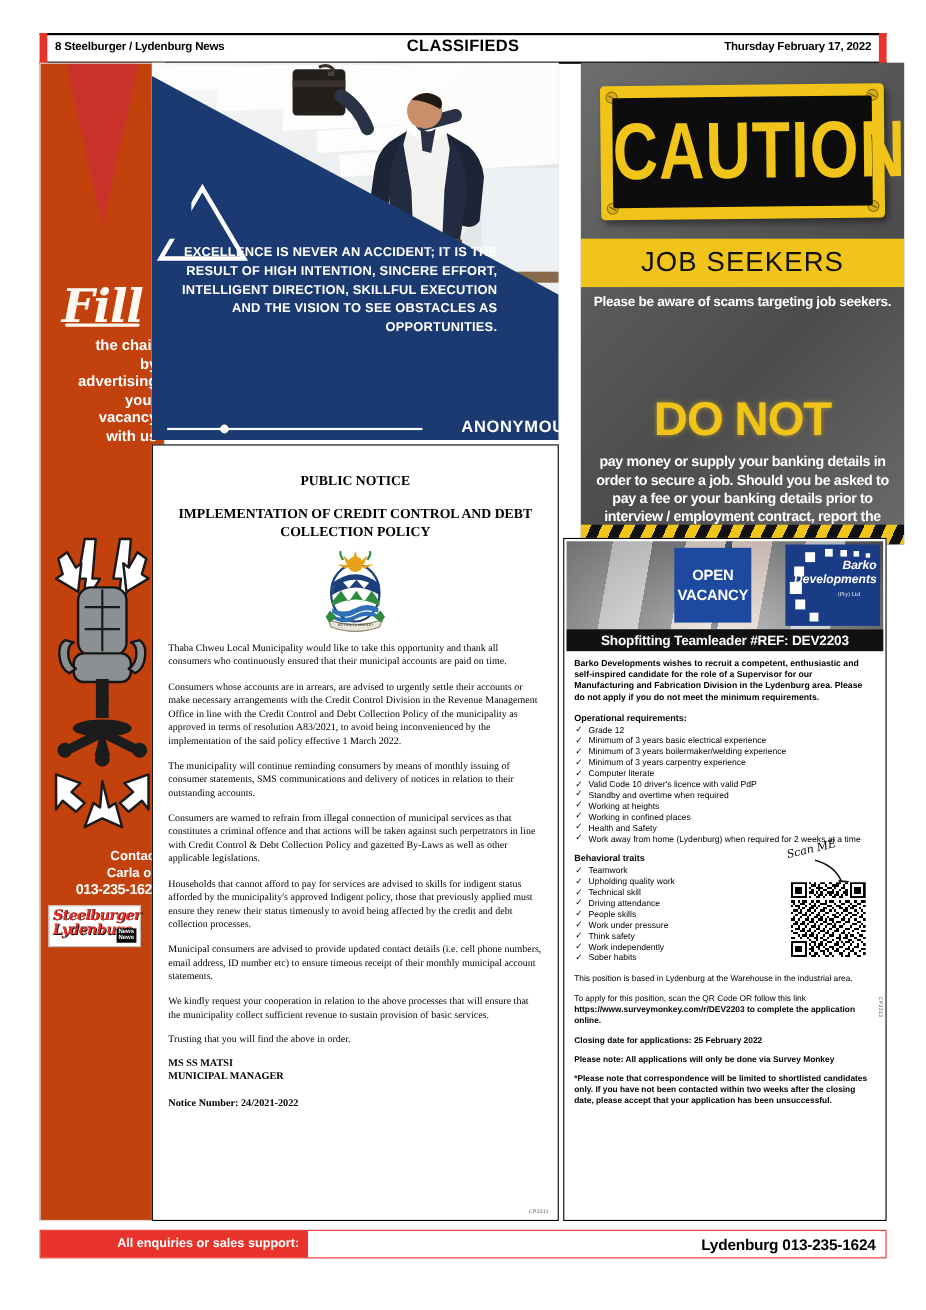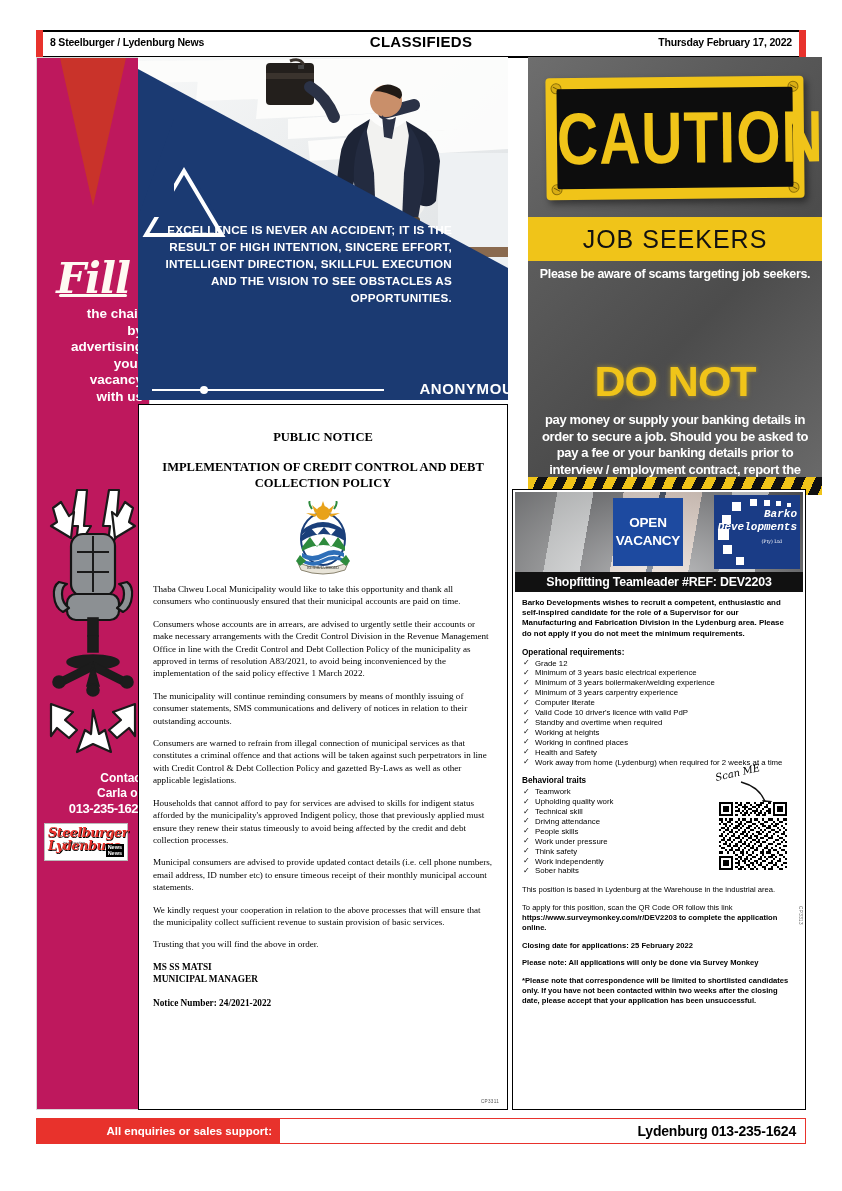--- a/index.html
+++ b/index.html
@@ -9,21 +9,21 @@
   
   .masthead{position:absolute;left:36px;top:30px;width:770px;height:24px;border-top:2px solid #000;border-bottom:2px solid #000;}
   .mast-tick{position:absolute;top:-2px;width:7px;height:28px;background:#e8322c;}
   .mast-tick.l{left:0;}
   .mast-tick.r{right:0;}
   .mast-left{position:absolute;left:14px;top:4px;font-size:10.5px;font-weight:bold;letter-spacing:-.2px;}
   .mast-center{position:absolute;left:0;right:0;top:1px;text-align:center;font-size:15px;font-weight:bold;letter-spacing:.3px;}
   .mast-right{position:absolute;right:14px;top:4px;font-size:10.5px;font-weight:bold;letter-spacing:-.2px;}
 
   
-  .rail{position:absolute;left:36px;top:57px;width:114px;height:1053px;background:#be185d;overflow:hidden;border:1px solid #d8d8d8;box-sizing:border-box;}
+  .rail{position:absolute;left:36px;top:57px;width:114px;height:1053px;background:#c2410c;overflow:hidden;border:1px solid #d8d8d8;box-sizing:border-box;}
   .rail-vee{position:absolute;left:50%;transform:translateX(-50%);top:0;width:0;height:0;border-left:33px solid transparent;border-right:33px solid transparent;border-top:148px solid #c9332a;}
   .fill-word{position:absolute;left:0;right:0;top:200px;text-align:center;color:#fff9f2;font-family:"DejaVu Serif",serif;font-style:italic;font-weight:bold;font-size:42px;line-height:42px;letter-spacing:-1px;}
   .fill-word::after{content:"";position:absolute;left:22px;right:22px;top:36px;height:3px;background:#fff9f2;border-radius:2px;}
   .rail-lines{position:absolute;left:4px;right:6px;top:248px;text-align:right;color:#fff;font-weight:bold;font-size:13.5px;line-height:16.5px;}
   .chair-zone{position:absolute;left:0;right:0;top:410px;height:340px;}
   .chair-svg{position:absolute;left:50%;transform:translateX(-50%);top:18px;}
   .rail-contact{position:absolute;left:0;right:4px;top:713px;text-align:right;color:#fff;font-weight:bold;font-size:12px;line-height:15px;}
   .rail-contact .tel{font-size:13px;letter-spacing:-.4px;}
   .rail-logo{position:absolute;left:7px;top:765px;width:84px;height:38px;background:#fff;border:1px solid #bbb;box-sizing:border-box;padding:2px 3px;}
   .rail-logo .l1{color:#e8322c;font-family:"DejaVu Serif",serif;font-weight:bold;font-style:italic;font-size:13px;line-height:13px;letter-spacing:-.6px;text-shadow:.6px .6px 0 #000;}
@@ -80,21 +80,21 @@
   .hazard{position:absolute;left:0;bottom:0;width:294px;height:18px;
     background:repeating-linear-gradient(115deg,#f0c419 0 9px,#111 9px 18px);}
 
   .job-ad{position:absolute;left:0;top:432px;width:294px;height:621px;border:1.5px solid #000;box-sizing:border-box;background:#fff;}
   .job-hero{position:absolute;left:2px;top:2px;width:288px;height:80px;overflow:hidden;background:#cfd3d6;}
   .hands-bg{position:absolute;inset:0;background:
      linear-gradient(100deg,#8e8f91 0 14%,#d7d9da 14% 26%,#6e6f72 26% 36%,#e9d9cf 36% 48%,#23334e 48% 50%,#e6d2c6 50% 62%,#7b7c7f 62% 72%,#d9dbdc 72% 84%,#5d5e61 84% 100%);}
   .hands-shade{position:absolute;inset:0;background:radial-gradient(ellipse at 50% 120%,rgba(255,255,255,.55),rgba(0,0,0,.22));}
   .open-vac{position:absolute;left:98px;top:6px;width:70px;height:68px;background:#1d4aa0;color:#fff;font-weight:bold;font-size:13.5px;line-height:18px;display:flex;flex-direction:column;align-items:center;justify-content:center;letter-spacing:-.2px;}
   .barko-box{position:absolute;right:3px;top:3px;width:86px;height:74px;background:#1a3c86;color:#fff;overflow:hidden;}
-  .barko-name{position:absolute;left:0;right:3px;top:13px;text-align:right;font-family:Liberation Mono, monospace;font-style:italic;font-weight:bold;font-size:11px;line-height:13px;}
+  .barko-name{position:absolute;left:0;right:3px;top:13px;text-align:right;font-family:Liberation Sans, sans-serif;font-style:italic;font-weight:bold;font-size:11px;line-height:13px;}
   .barko-sub{position:absolute;right:18px;top:44px;font-family:"DejaVu Serif",serif;font-size:4.6px;}
   .bsq{position:absolute;background:#fff;}
   .job-title{position:absolute;left:2px;top:82px;width:288px;height:20px;background:#111;color:#fff;text-align:center;font-weight:bold;font-size:12.4px;line-height:20px;letter-spacing:-.2px;}
   .job-body{position:absolute;left:4px;top:104px;width:282px;bottom:3px;padding:4px 5px 0 5px;box-sizing:border-box;font-size:7.6px;line-height:9.7px;}
   .jb-intro{font-weight:bold;font-size:7.9px;line-height:10.2px;margin-bottom:9px;}
   .jb-h{font-weight:bold;font-size:8.2px;margin:0 0 1px 0;}
   ul.ticks{list-style:none;margin:0 0 9px 0;padding:0;}
   ul.ticks li{position:relative;padding-left:13px;font-size:7.8px;line-height:9.9px;}
   ul.ticks li .tk{position:absolute;left:1px;top:-.5px;font-size:8px;}
   .traits-row{position:relative;}

